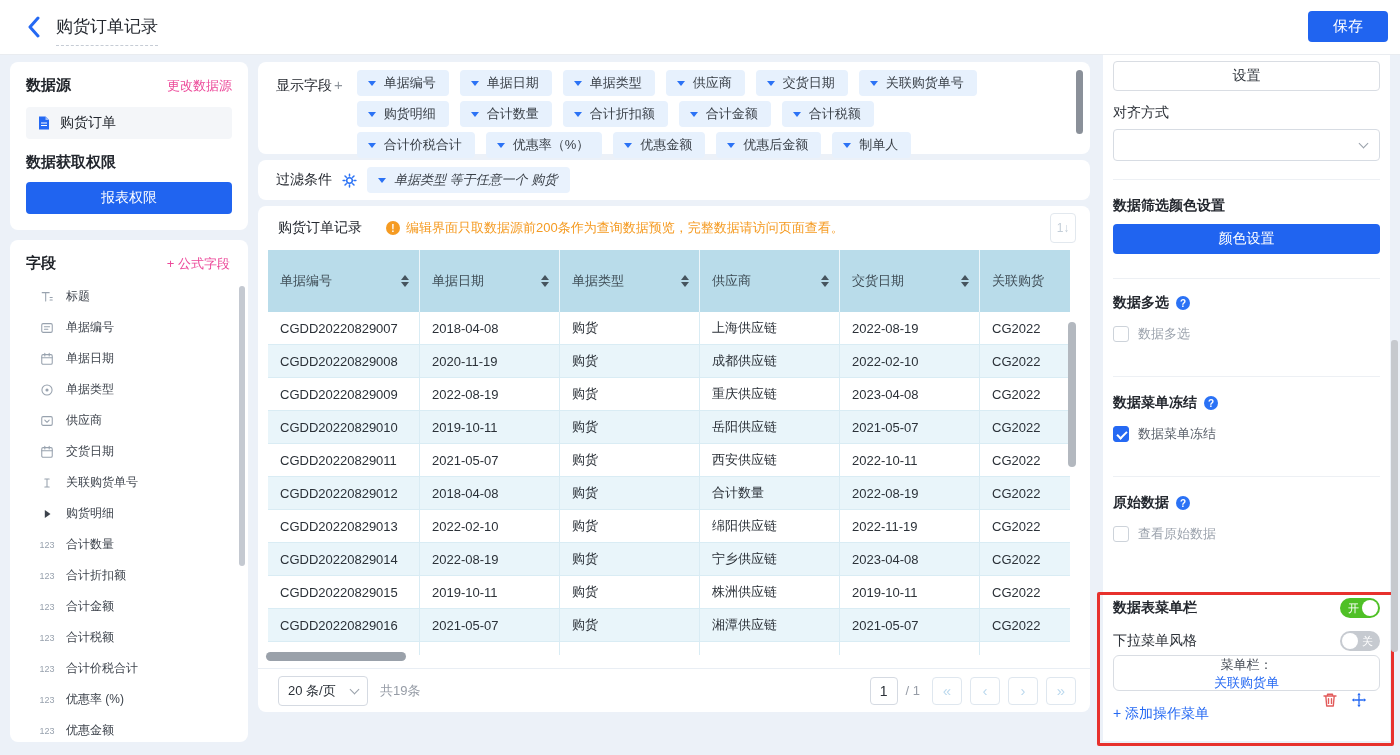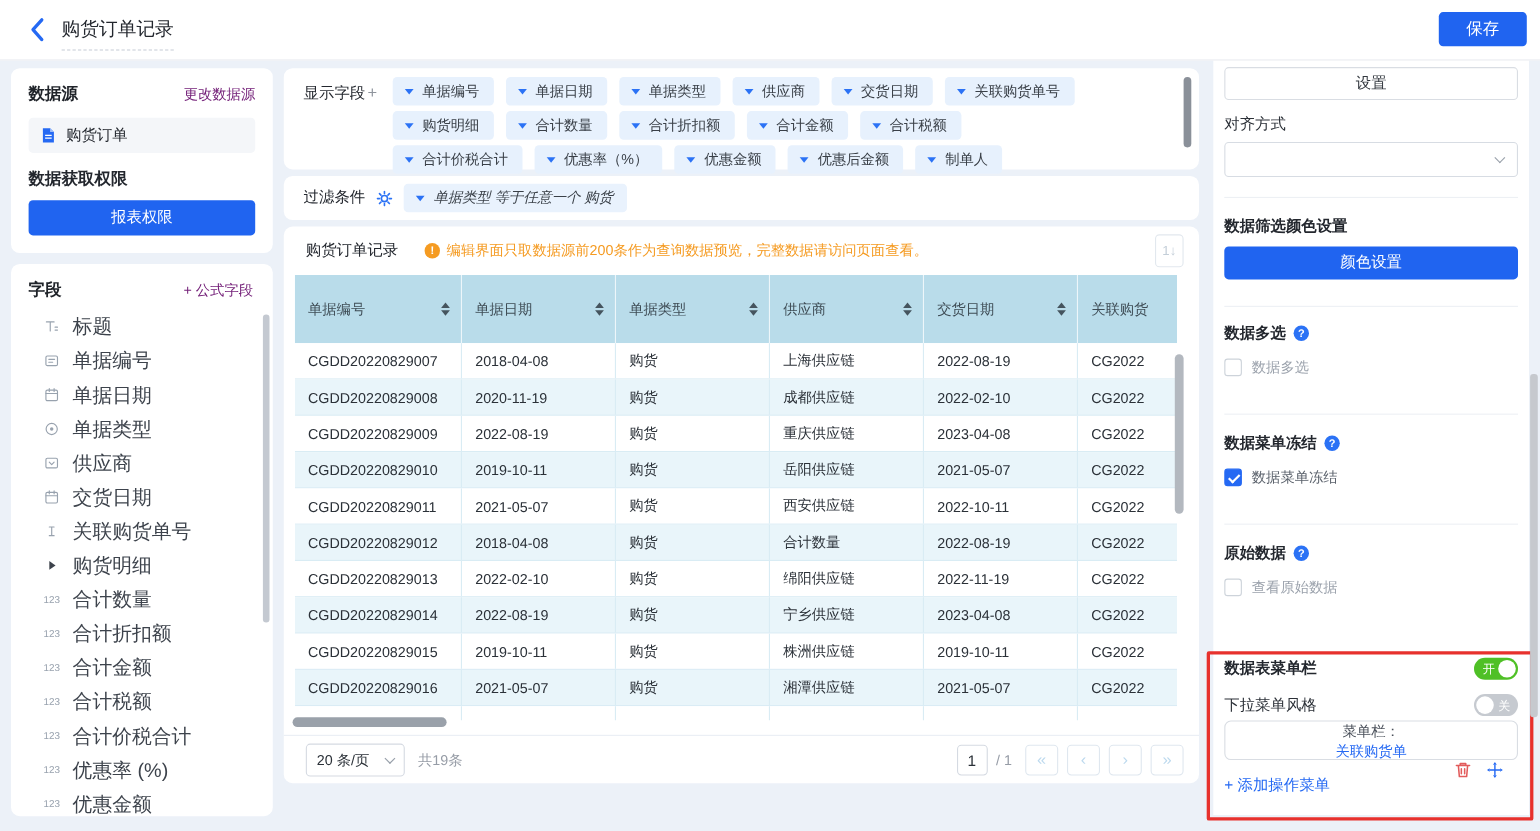--- a/index.html
+++ b/index.html
@@ -16,32 +16,32 @@
   
   .topbar { position:absolute; left:0; top:0; width:1400px; height:55px; background:#fff; border-bottom:1px solid #e9ecf0; z-index:5; }
   .back { position:absolute; left:26px; top:16px; width:16px; height:22px; cursor:pointer; }
   .page-title { position:absolute; left:56px; top:15px; font-size:17px; color:#23272e; padding-bottom:7px; border-bottom:1px dashed #c6ccd5; }
   .save-btn { position:absolute; left:1308px; top:11px; width:80px; height:31px; background:#2064f0; border-radius:4px; color:#fff; font-size:15px; display:flex; align-items:center; justify-content:center; }
 
   
   .ds-card { left:10px; top:62px; width:238px; height:168px; padding:14px 16px; }
   .row-between { display:flex; align-items:center; justify-content:space-between; }
   .sec-title { font-size:15px; font-weight:bold; color:#20242a; }
-  .blue-link { font-size:13px; color:#701a75; cursor:pointer; }
+  .blue-link { font-size:13px; color:#ec4899; cursor:pointer; }
   .ds-item { margin-top:12px; height:32px; background:#f4f6f9; border-radius:4px; display:flex; align-items:center; gap:8px; padding-left:10px; font-size:14px; color:#23272e; }
   .perm-title { margin-top:14px; font-size:15px; font-weight:bold; }
   .perm-btn { margin-top:10px; height:32px; background:#2064f0; border-radius:4px; color:#fff; font-size:14px; display:flex; align-items:center; justify-content:center; }
 
   .fields-card { left:10px; top:240px; width:238px; height:502px; padding:14px 10px 10px 16px; overflow:hidden; }
   .f-list { margin-top:8px; }
   .f-item { height:31px; display:flex; align-items:center; gap:10px; padding-left:12px; cursor:pointer; }
   .ficon { width:18px; display:inline-flex; justify-content:center; align-items:center; color:#98a2ae; flex:none; }
   .ficon svg { width:14px; height:14px; }
   .ficon.num { font-size:9px; letter-spacing:0; color:#98a2ae; }
-  .flabel { font-size:18px; color:#3d434c; white-space:nowrap;text-align:right; }
+  .flabel { font-size:12px; color:#3d434c; white-space:nowrap;text-align:right; }
   .f-scroll { position:absolute; right:3px; top:46px; width:6px; height:280px; background:#c4c9d1; border-radius:3px; }
 
   
   .chips-card { left:258px; top:62px; width:832px; height:92px; padding:8px 24px 0 18px; display:flex; gap:14px; }
   .chips-label { margin-top:6px; font-size:14px; color:#23272e; white-space:nowrap; }
   .chips-plus { color:#8f959d; font-size:15px; margin-left:2px; }
   .chip-rows { display:flex; flex-direction:column; gap:5px; }
   .chip-row { display:flex; gap:11px; }
   .chip { height:26px; background:#e7f1fd; border-radius:4px; display:flex; align-items:center; gap:8px; padding:0 13px 0 11px; font-size:13px; color:#3a4048; white-space:nowrap; cursor:pointer; }
   .caret { width:0; height:0; border-left:4px solid transparent; border-right:4px solid transparent; border-top:5px solid #2b72f5; }

